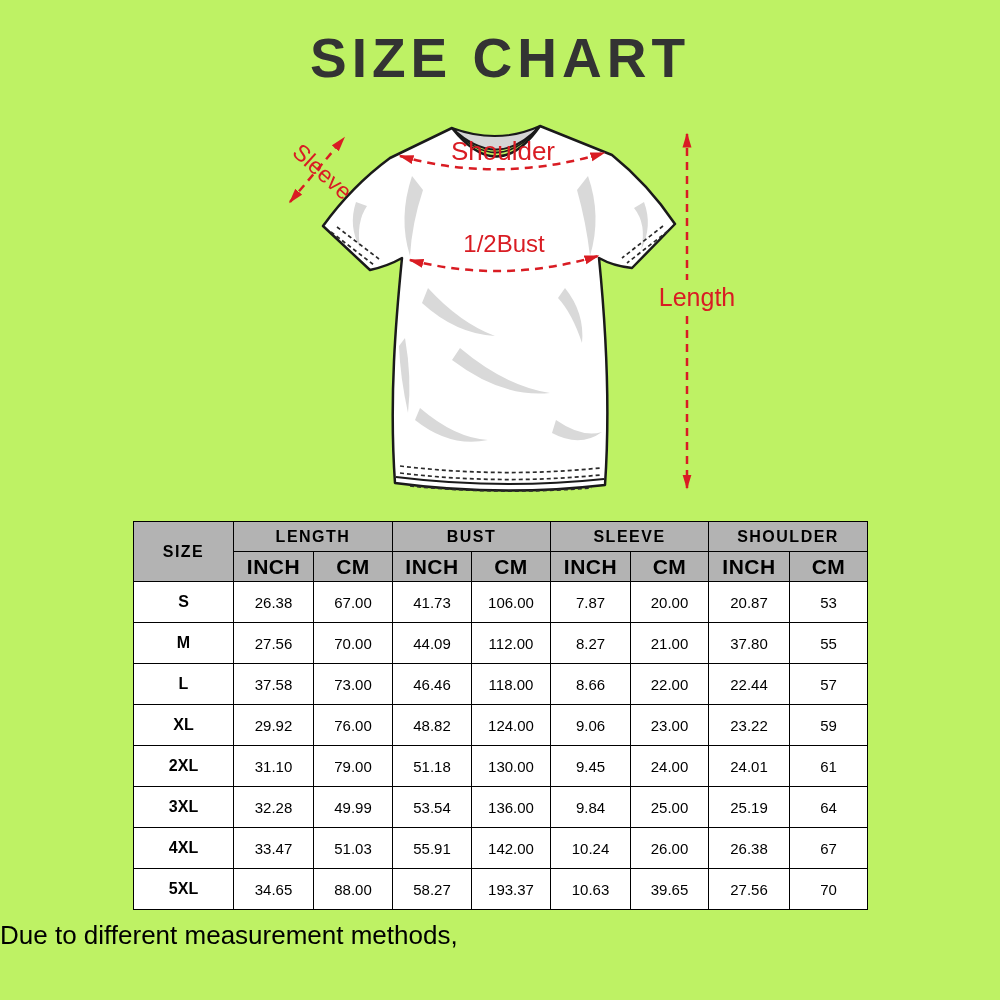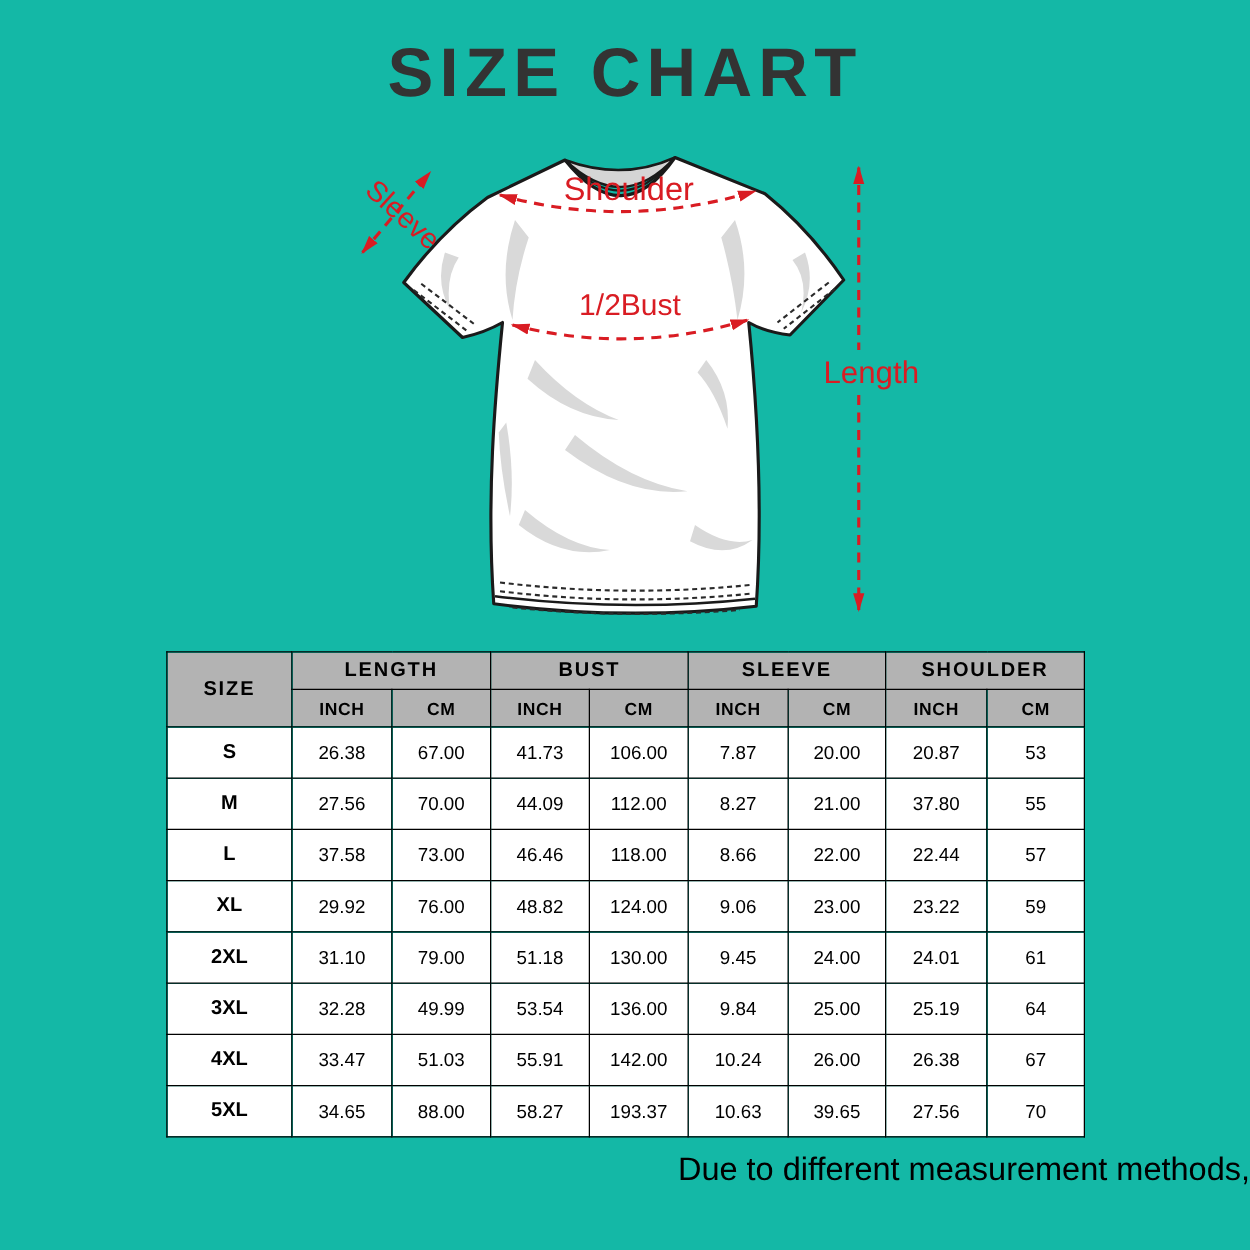--- a/index.html
+++ b/index.html
@@ -1,17 +1,17 @@
 <!DOCTYPE html>
 <html><head>
 <meta charset="utf-8">
 <style>
   html,body{margin:0;padding:0;}
   body{background:#ffffff;font-family:"Liberation Sans","DejaVu Sans",sans-serif;}
-  .page{position:relative;width:1000px;height:1000px;background:#14b8a6;overflow:hidden;}
+  .page{position:relative;width:1000px;height:1000px;background:#bef264;overflow:hidden;}
 
   .title{
     position:absolute;top:26px;left:0;width:100%;
     text-align:center;font-size:55px;font-weight:900;
     color:#333333;letter-spacing:5px;
   }
 
   .diagram{position:absolute;left:260px;top:98px;width:480px;height:424px;}
   .diagram svg{display:block;}
   .red-label{fill:#d91c23;font-family:"Liberation Sans","DejaVu Sans",sans-serif;}
@@ -21,29 +21,29 @@
     border-collapse:collapse;table-layout:fixed;
     font-family:"Liberation Sans","DejaVu Sans",sans-serif;
     color:#000;
   }
   table.size-table td,table.size-table th{
     border:1.6px solid #000000;text-align:center;vertical-align:middle;
     padding:0;overflow:hidden;white-space:nowrap;
   }
   table.size-table th{background:#b3b3b3;font-weight:bold;}
   tr.group-row th{height:29px;font-size:16px;letter-spacing:1.5px;}
-  tr.unit-row th{height:29px;font-size:14px;letter-spacing:0.5px;}
+  tr.unit-row th{height:29px;font-size:21px;letter-spacing:0.5px;}
   th.corner{font-size:16px;letter-spacing:1px;}
   tr.data-row{height:41px;}
   tr.data-row td{font-size:15px;background:#ffffff;}
   tr.data-row td.size-cell{font-weight:bold;font-size:16px;}
 
   .footer{
     position:absolute;top:920px;left:0;width:100%;
-    text-align:right;color:#000000;font-size:26px;line-height:30px;
+    text-align:left;color:#000000;font-size:26px;line-height:30px;
   }
 </style>
 </head>
 <body>
 
 <div class="page">
 
   <div class="title">SIZE CHART</div>
 
   <div class="diagram">

